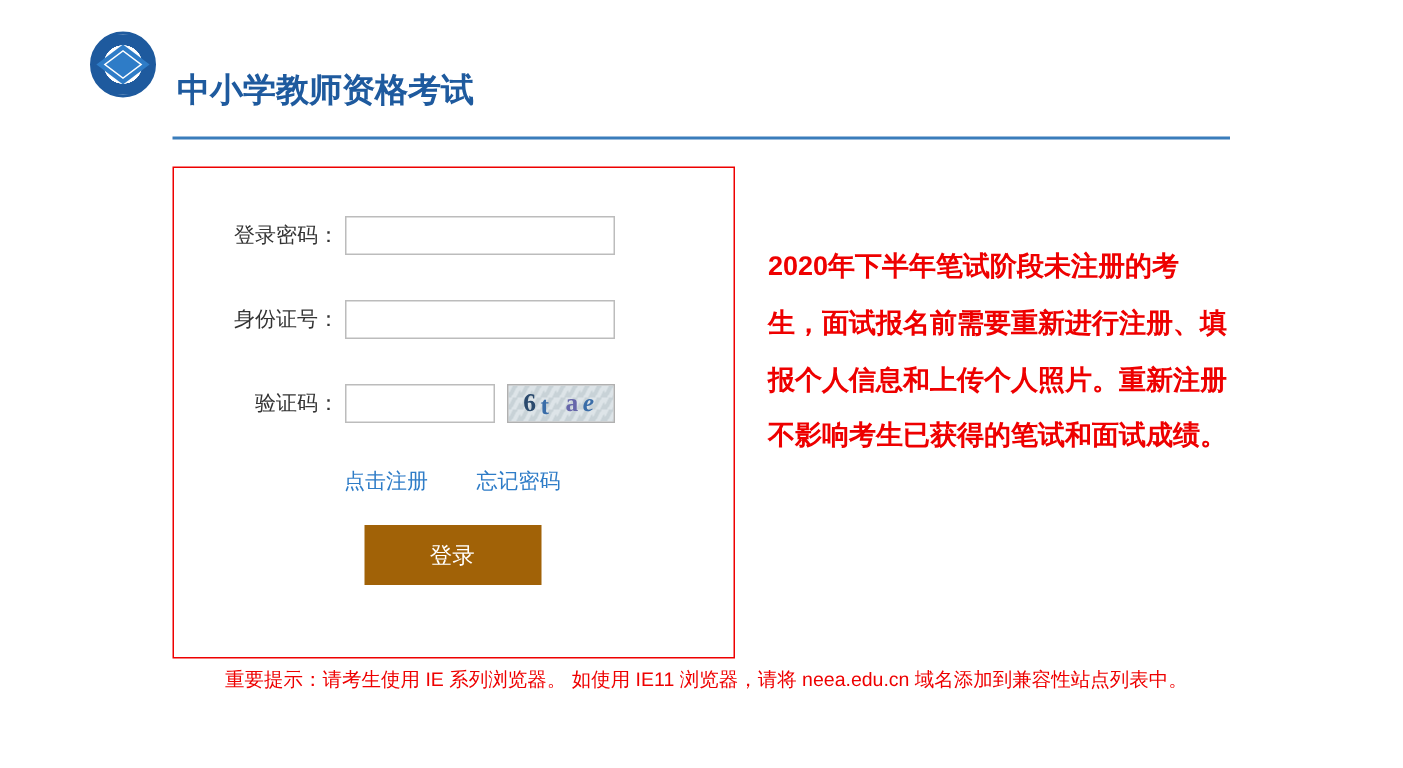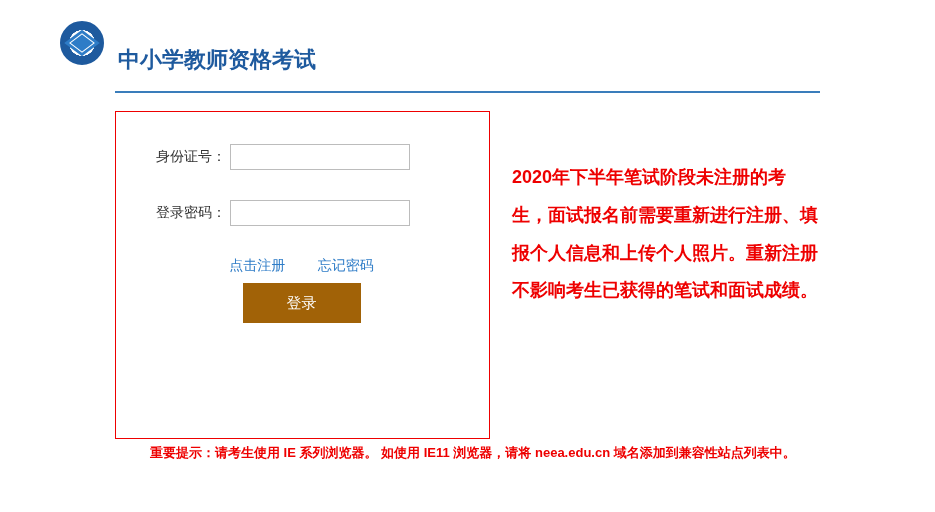--- a/index.html
+++ b/index.html
@@ -102,21 +102,21 @@
       letter-spacing: 3px;
       position: relative;
     }
     .captcha-img span:nth-child(1) { color: #2b4a6d; }
     .captcha-img span:nth-child(2) { color: #3a6da8; transform: translateY(2px); display: inline-block; }
     .captcha-img span:nth-child(4) { color: #6666aa; }
     .captcha-img span:nth-child(3) { color: #444; margin: 0 4px; }
     .captcha-img span:nth-child(5) { color: #3a6da8; font-style: italic; }
     .links-row {
       text-align: center;
-      margin-bottom: 8px;
+      margin-bottom: 20px;
       padding-right: 30px;
     }
     .link {
       color: #2e7cc7;
       font-size: 14px;
       text-decoration: none;
       margin: 0 14px;
       cursor: pointer;
     }
     .submit-row {
@@ -137,49 +137,60 @@
       color: #e00;
       font-size: 18px;
       font-weight: bold;
       line-height: 2.1;
       padding-top: 48px;
     }
     .footer-note {
       padding: 4px 115px 0 150px;
       color: #e00;
       font-size: 13px;
-      font-weight: bold;
+      font-weight: normal;
       line-height: 1.5;
     }
   </style>
 </head>
 <body>
 
 <div class="header">
   <div class="logo">
     <div class="logo-inner"></div>
   </div>
   <div class="site-title">中小学教师资格考试</div>
 </div>
 
 <div class="hr"></div>
 
 <div class="content">
   <div class="login-box">
 
     <div class="form-row">
+      <label class="form-label">登录密码：</label>
+      <input class="form-input" type="password" value="" style="">
+    </div>
+
+    <div class="form-row">
       <label class="form-label">身份证号：</label>
       <input class="form-input" type="text" value="" style="">
     </div>
 
-    <div class="form-row">
-      <label class="form-label">登录密码：</label>
-      <input class="form-input" type="password" value="" style="">
-    </div>
-
+    <div class="form-row captcha-row">
+      <label class="form-label">验证码：</label>
+      <input class="form-input" type="text" value="" style="">
+      <div class="captcha-img">
+        <span>6</span>
+          <span>t</span>
+          <span> </span>
+          <span>a</span>
+          <span>e</span>
+      </div>
+    </div>
 
     <div class="links-row">
       <a class="link">点击注册</a>
       <a class="link">忘记密码</a>
     </div>
 
     <div class="submit-row">
       <button class="login-btn">登录</button>
     </div>
 

